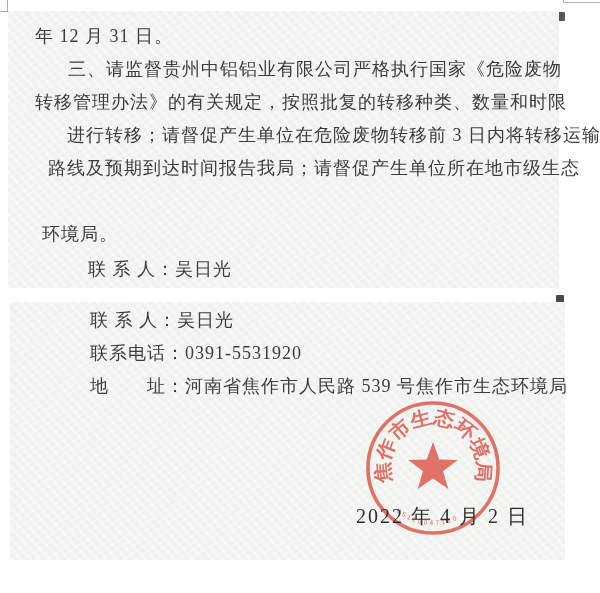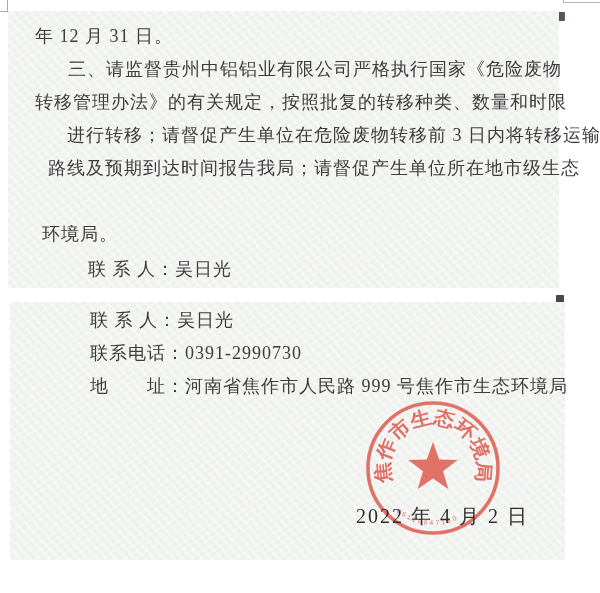--- a/index.html
+++ b/index.html
@@ -64,22 +64,22 @@
     <div class="docline" style="left:27px; top:82px;">转移管理办法》的有关规定，按照批复的转移种类、数量和时限</div>
     <div class="docline" style="left:60px; top:49px;">三、请监督贵州中铝铝业有限公司严格执行国家《危险废物</div>
     <div class="docline" style="left:27px; top:115px;margin-left:32px;">进行转移；请督促产生单位在危险废物转移前 3 日内将转移运输</div>
     <div class="docline" style="left:27px; top:148px;margin-left:13px;">路线及预期到达时间报告我局；请督促产生单位所在地市级生态</div>
     <div class="docline" style="left:27px; top:214px;margin-left:7px;">环境局。</div>
     <div class="docline" style="left:80px; top:249px;">联 系 人：吴日光</div>
   </div>
 
   <div class="paper paper-bottom">
     <div class="docline contact" style="left:80px; top:9px;">联 系 人：吴日光</div>
-    <div class="docline contact" style="left:80px; top:42px;">联系电话：0391-2990730</div>
-    <div class="docline contact" style="left:80px; top:75px;">地　　址：河南省焦作市人民路 999 号焦作市生态环境局</div>
+    <div class="docline contact" style="left:80px; top:42px;">联系电话：0391-5531920</div>
+    <div class="docline contact" style="left:80px; top:75px;">地　　址：河南省焦作市人民路 539 号焦作市生态环境局</div>
   </div>
 
   <svg class="seal" viewBox="0 0 141 141">
     <circle cx="70" cy="70" r="65" fill="none" stroke="#dd5347" stroke-width="3.6" opacity="0.88"></circle>
     <polygon fill="#dd5347" opacity="0.88" points="70,44 76.2,61.5 94.7,62 80,73.2 85.3,91 70,80.5 54.7,91 60,73.2 45.3,62 63.8,61.5"></polygon>
     <defs>
       <path id="arcTop" d="M 28.7 85.0 A 44 44 0 1 1 111.3 85.0" fill="none"></path>
       <path id="arcBottom" d="M 27.6 108.1 A 57 57 0 0 0 112.4 108.1" fill="none"></path>
     </defs>
     <text fill="#dd5347" font-size="19" font-weight="bold" opacity="0.9" font-family="Liberation Serif, DejaVu Serif, serif">

